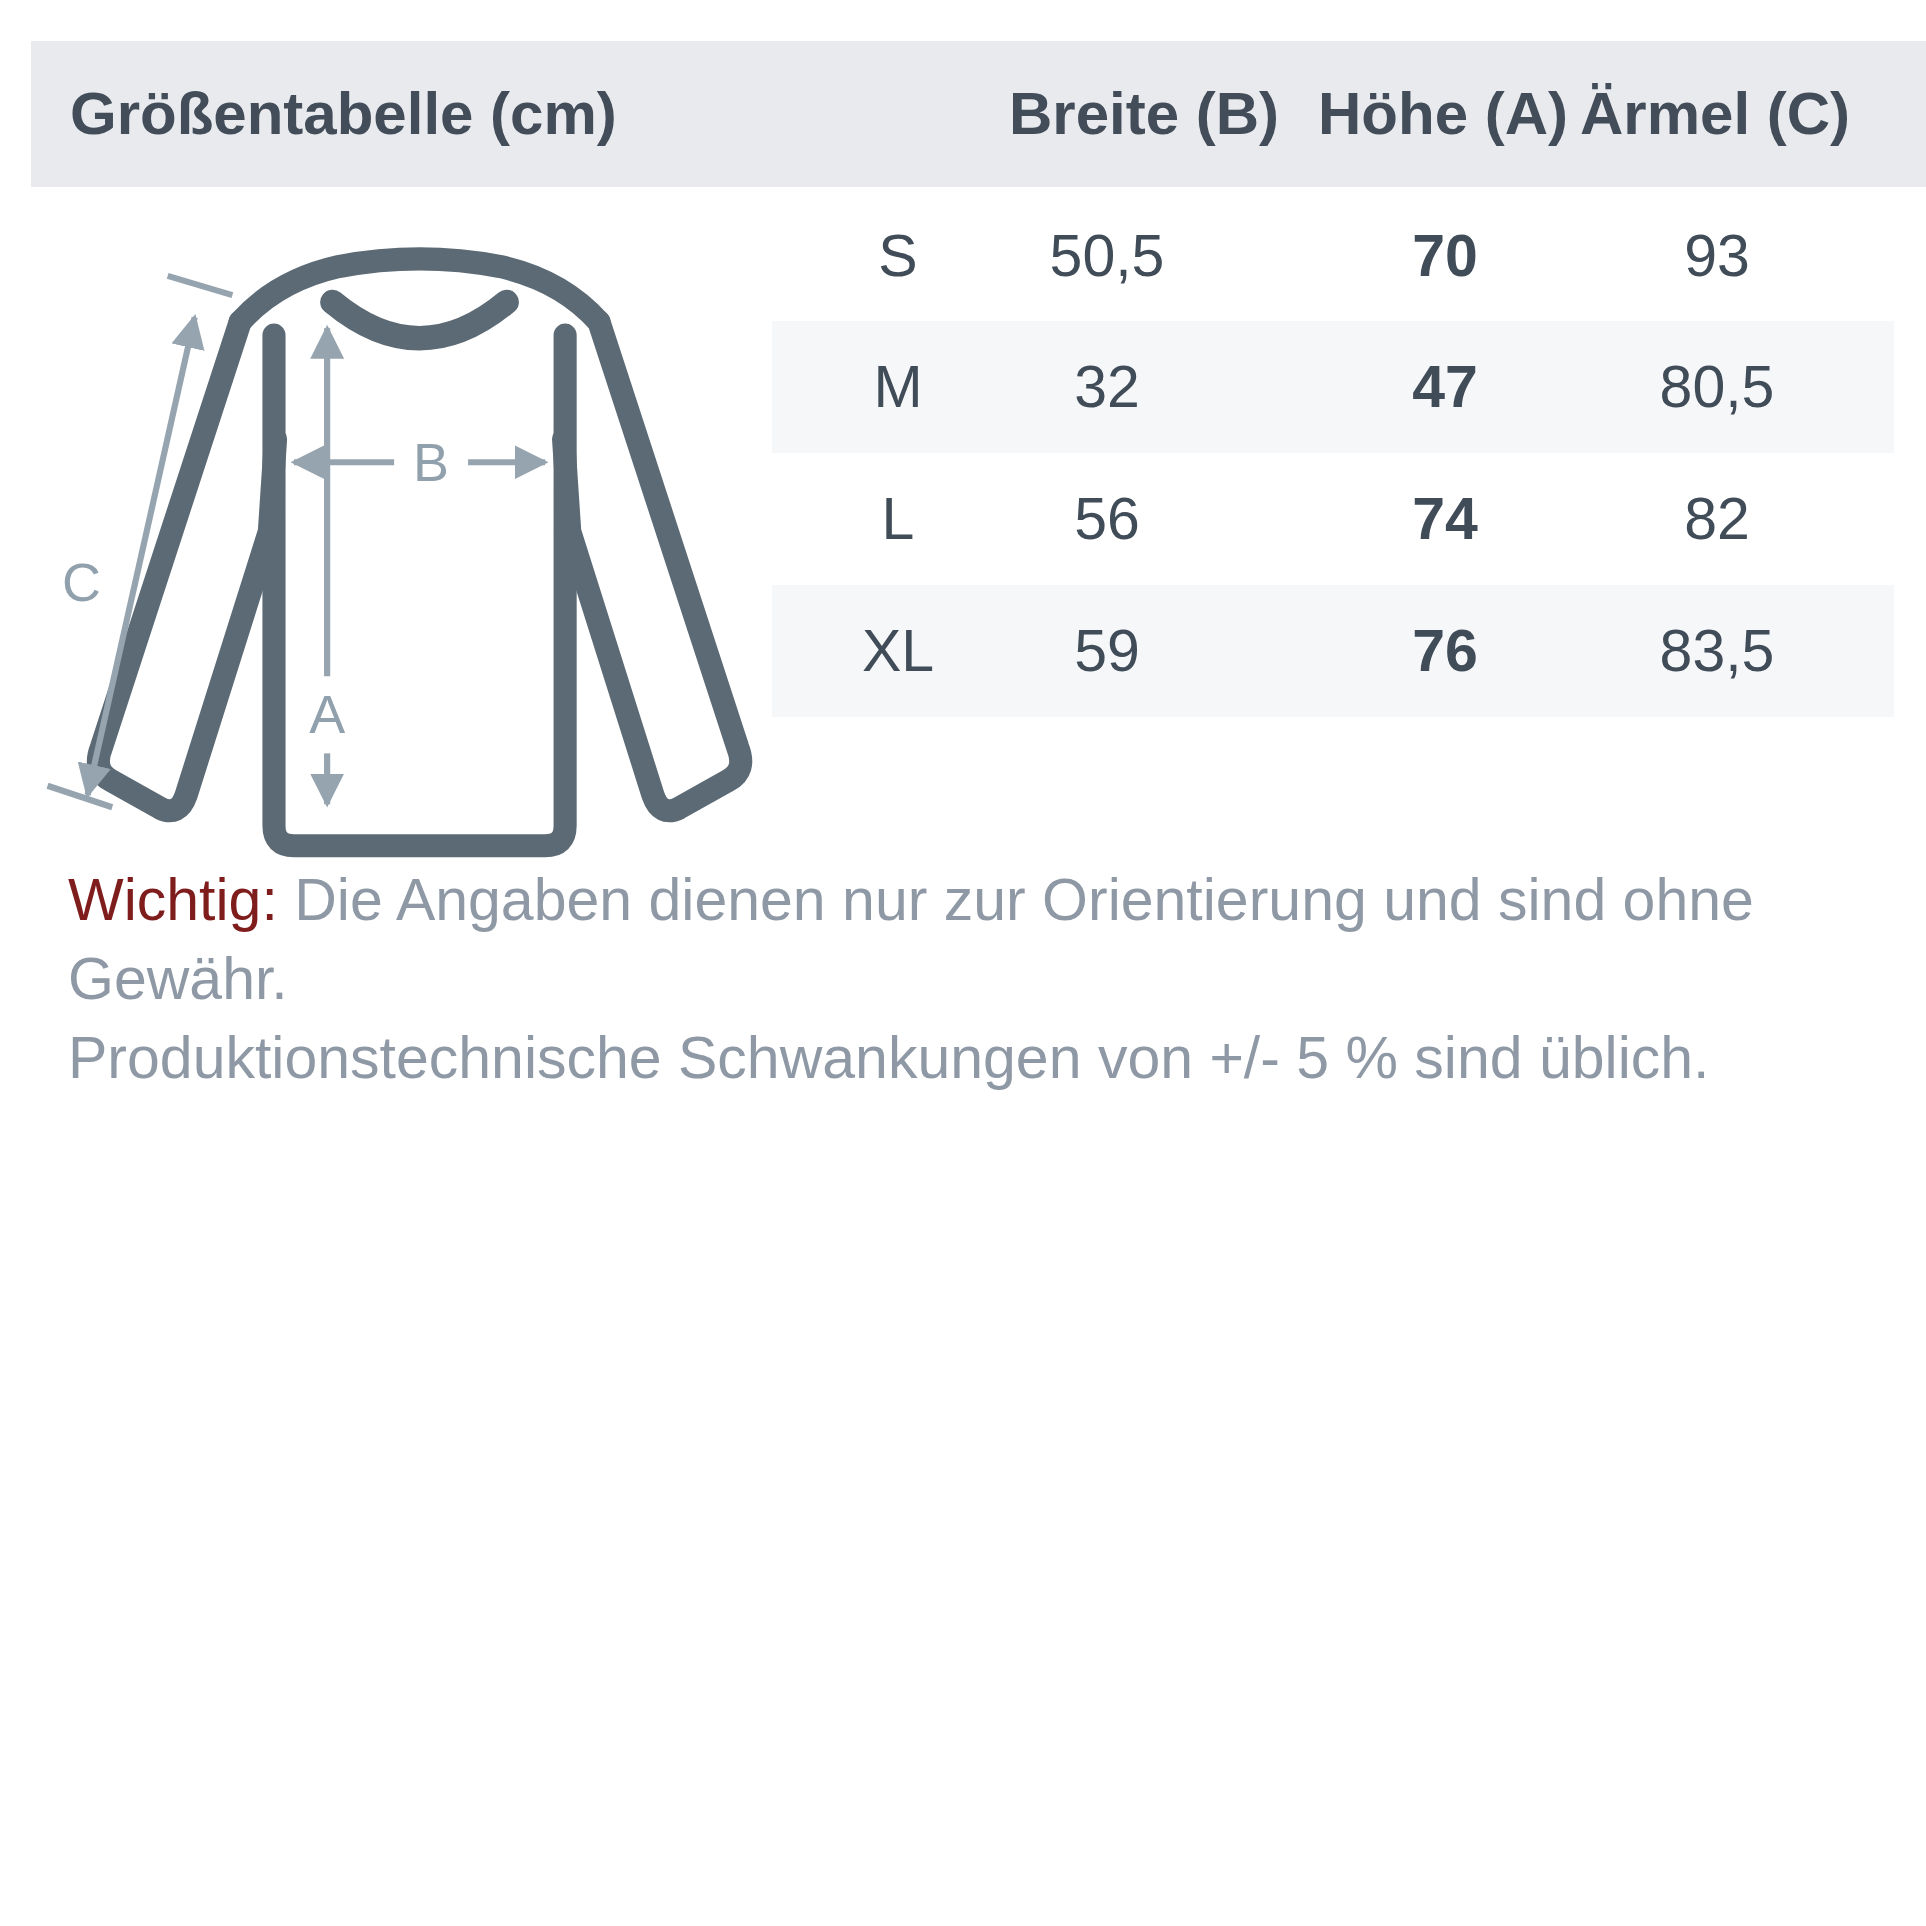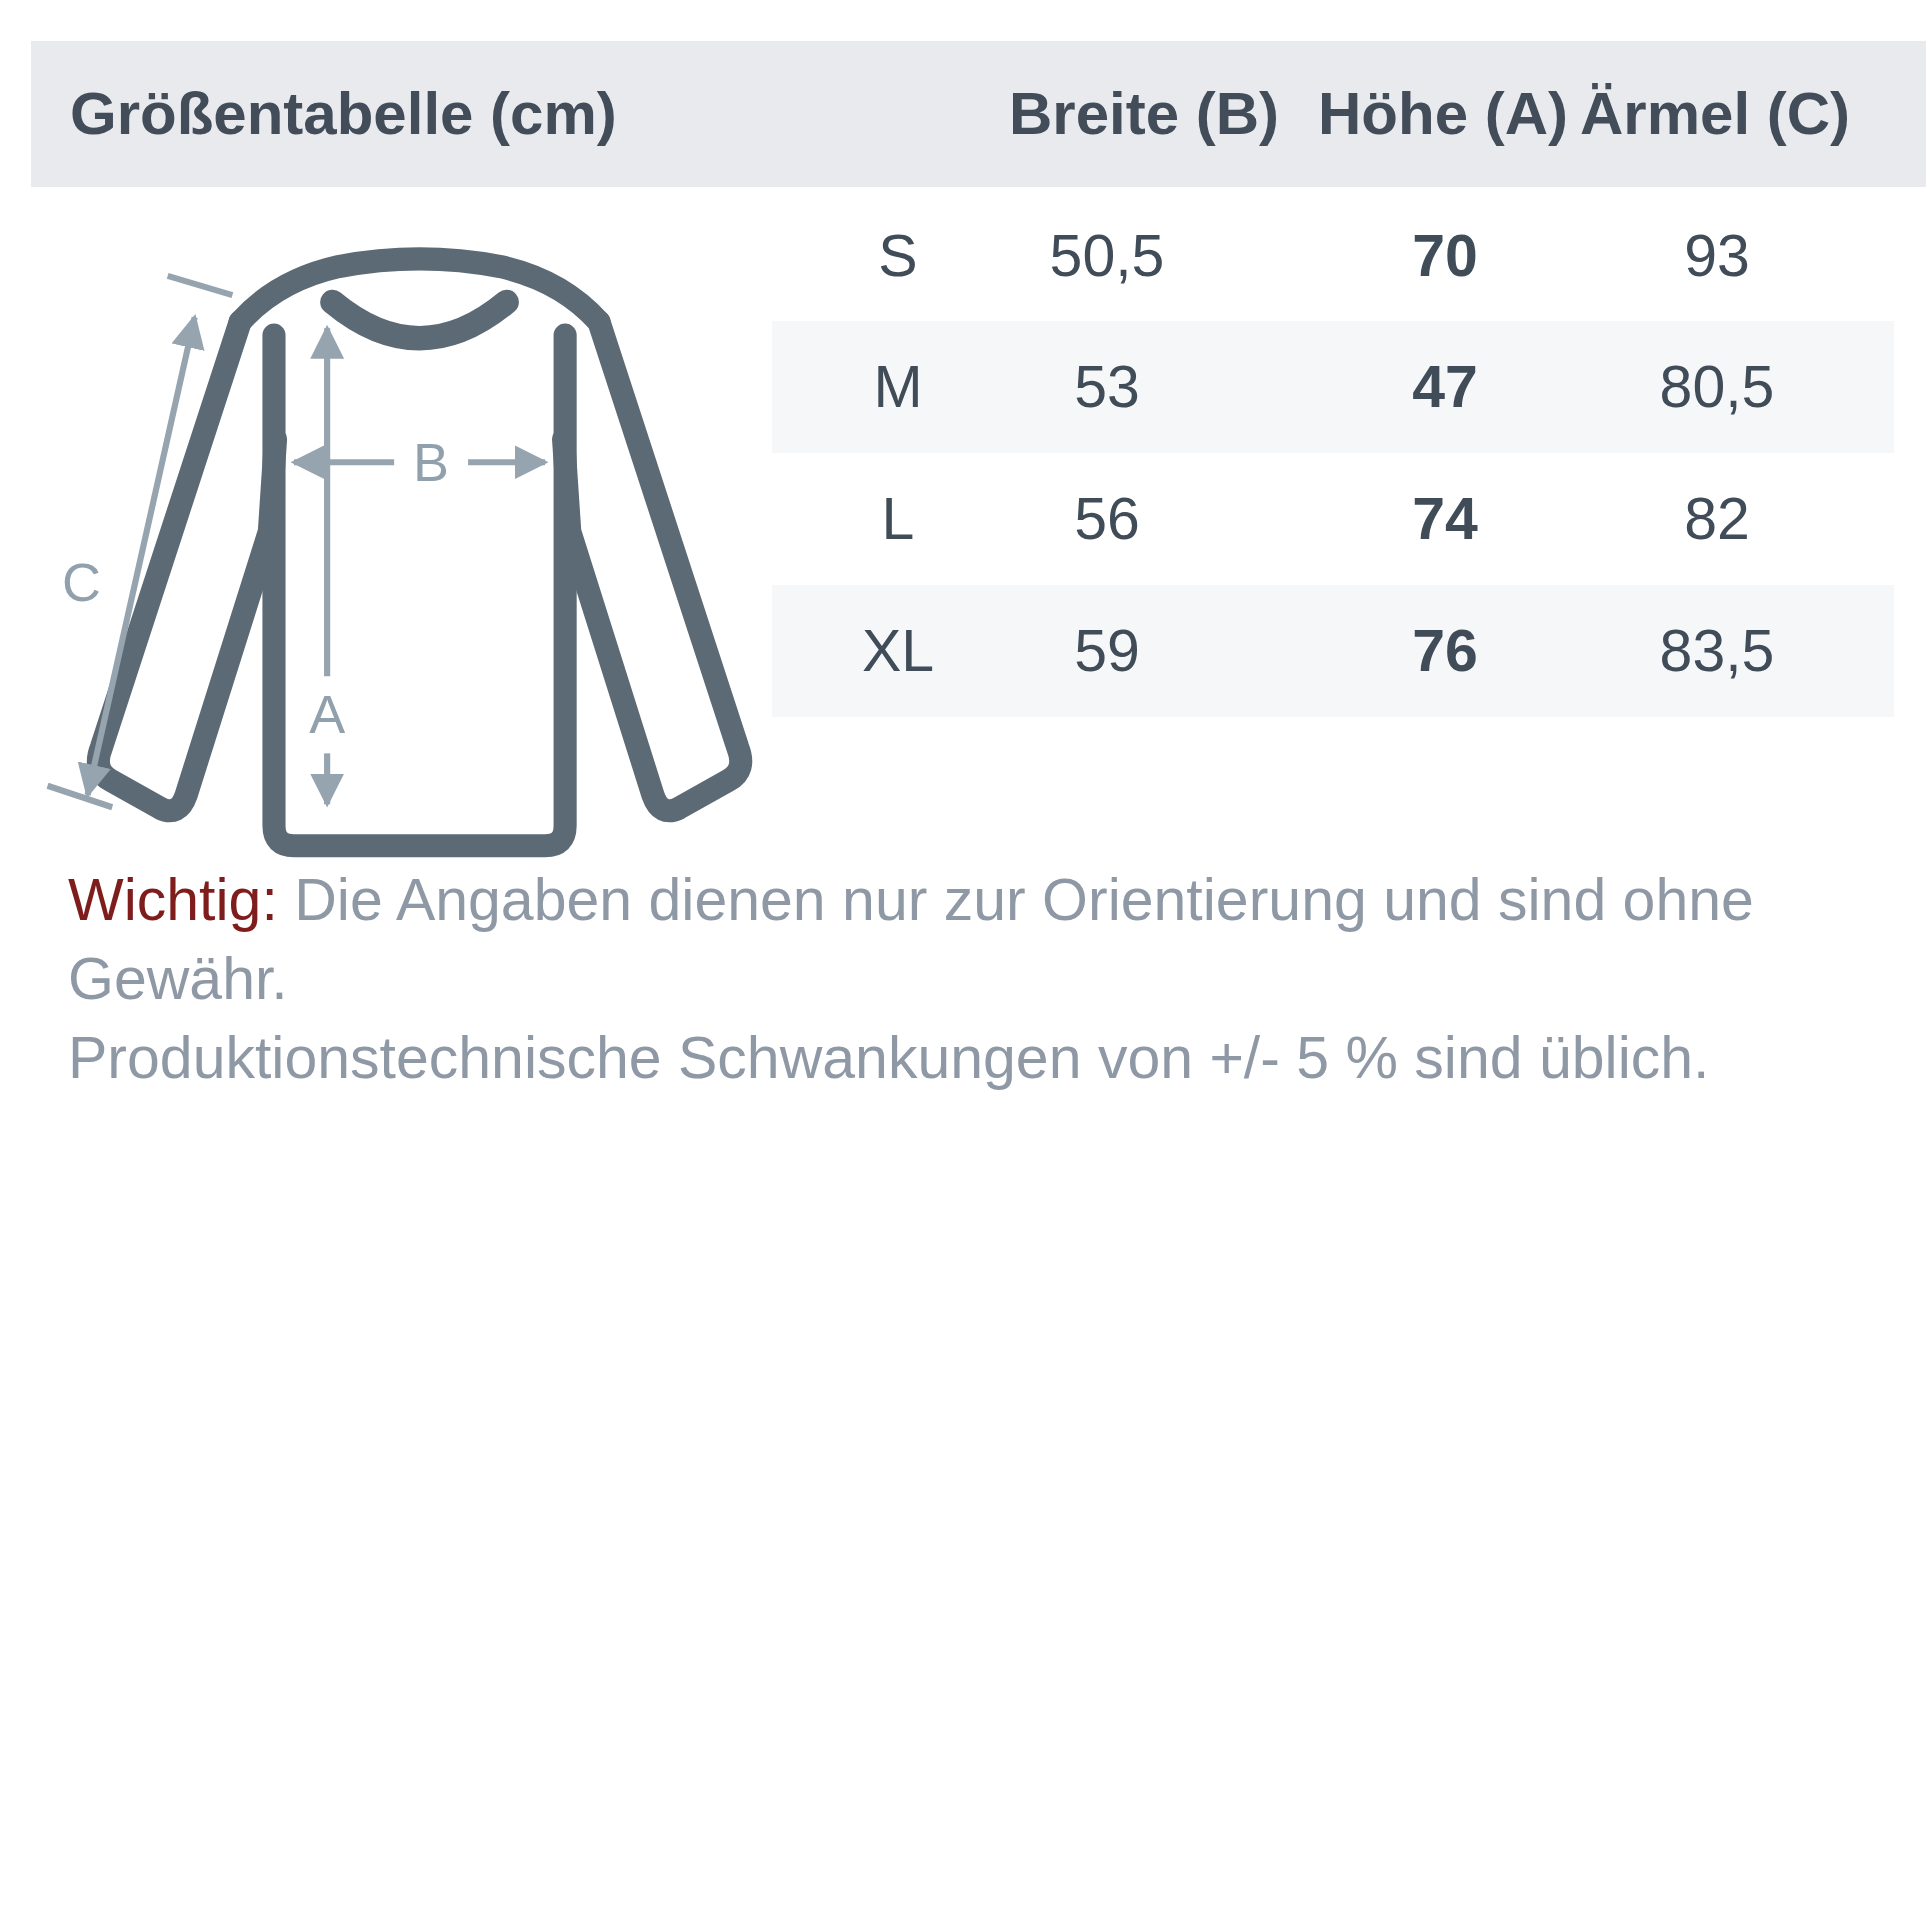--- a/index.html
+++ b/index.html
@@ -65,21 +65,21 @@
 
   <div class="trow" style="top:190px">
     <span class="cell size">S</span>
     <span class="cell b">50,5</span>
     <span class="cell a">70</span>
     <span class="cell c">93</span>
   </div>
   <div class="trow" style="top:321px">
     <div class="stripe"></div>
     <span class="cell size">M</span>
-    <span class="cell b">53</span>
+    <span class="cell b">32</span>
     <span class="cell a">47</span>
     <span class="cell c">80,5</span>
   </div>
   <div class="trow" style="top:453px">
     <span class="cell size">L</span>
     <span class="cell b">56</span>
     <span class="cell a">74</span>
     <span class="cell c">82</span>
   </div>
   <div class="trow" style="top:585px">

